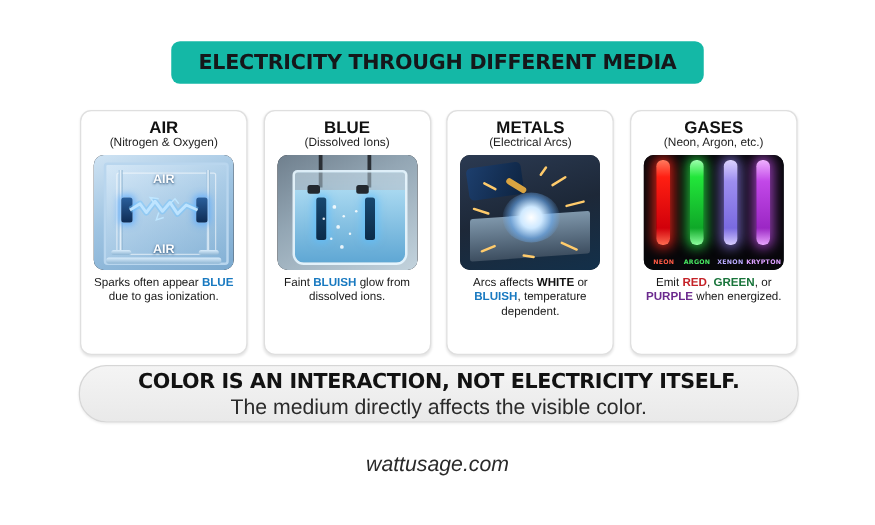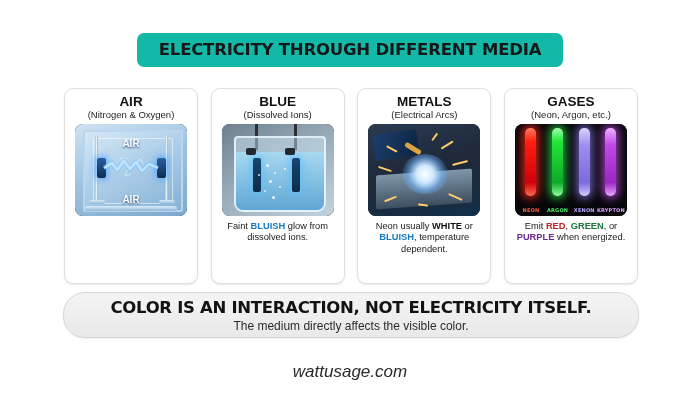--- a/index.html
+++ b/index.html
@@ -100,21 +100,21 @@
   
   .banner{
     position:absolute;left:63px;top:292px;width:574px;height:44px;
     background:linear-gradient(180deg,#f4f4f4,#e9e9e9);
     border:1px solid #d6d6d6;border-radius:22px;
     display:flex;flex-direction:column;align-items:center;justify-content:center;
     box-shadow:0 1px 2px rgba(0,0,0,.08);
   }
   .banner-main{font-size:16.5px;font-weight:bold;color:#121212;letter-spacing:-0.3px;
     font-family:"DejaVu Sans",sans-serif;}
-  .banner-sub{font-size:12px;color:#2b2b2b;margin-top:2px;}
+  .banner-sub{font-size:17px;color:#2b2b2b;margin-top:2px;}
 
   
   .footer{
     position:absolute;left:0;top:362px;width:700px;text-align:center;
     font-size:17px;font-style:italic;color:#2a2a2a;
   }
 </style>
 </head>
 <body>
 
@@ -144,20 +144,23 @@
         <svg class="air-arc" viewBox="0 0 56 22">
           <polyline points="1,11 9,6 14,13 21,4 27,12 33,5 39,14 46,7 55,11" fill="none" stroke="#ffffff" stroke-width="2.4" stroke-linejoin="round"></polyline>
           <polyline points="1,11 9,6 14,13 21,4 27,12 33,5 39,14 46,7 55,11" fill="none" stroke="#6fc4ff" stroke-width="5" stroke-linejoin="round" opacity=".45"></polyline>
           <polyline points="20,5 17,1 24,2" fill="none" stroke="#bfe6ff" stroke-width="1.1"></polyline>
           <polyline points="33,6 37,2 40,6" fill="none" stroke="#bfe6ff" stroke-width="1.1"></polyline>
           <polyline points="24,13 22,19 28,17" fill="none" stroke="#bfe6ff" stroke-width="1.1"></polyline>
         </svg>
         <div class="air-label" style="top:14px;">AIR</div>
         <div class="air-label" style="top:70px;">AIR</div>
       </div>
+      <div class="caption">
+        <span>Sparks often appear </span><span class="kw-blue">BLUE</span><span> due to gas ionization.</span>
+      </div>
     </div>
 
     <div class="card">
       <div class="card-title">BLUE</div>
       <div class="card-sub">(Dissolved Ions)</div>
       <div class="thumb">
         <div class="wat-bg"></div>
         <div class="wat-rod" style="left:33px;top:0px;height:26px;"></div>
         <div class="wat-rod" style="left:72px;top:0px;height:26px;"></div>
         <div class="wat-glass">
@@ -193,21 +196,21 @@
         <div class="spark" style="left:18px;top:24px;width:12px;height:1.5px;transform:rotate(28deg);"></div>
         <div class="spark" style="left:72px;top:20px;width:14px;height:1.5px;transform:rotate(-32deg);"></div>
         <div class="spark" style="left:84px;top:38px;width:16px;height:1.5px;transform:rotate(-14deg);"></div>
         <div class="spark" style="left:10px;top:44px;width:14px;height:1.5px;transform:rotate(18deg);"></div>
         <div class="spark" style="left:16px;top:74px;width:13px;height:1.5px;transform:rotate(-22deg);"></div>
         <div class="spark" style="left:80px;top:72px;width:15px;height:1.5px;transform:rotate(24deg);"></div>
         <div class="spark" style="left:50px;top:80px;width:10px;height:1.5px;transform:rotate(8deg);"></div>
         <div class="spark" style="left:62px;top:12px;width:9px;height:1.5px;transform:rotate(-54deg);"></div>
       </div>
       <div class="caption">
-        <span>Neon usually </span><span class="kw-black">WHITE</span><span> or </span><span class="kw-blue">BLUISH</span><span>, temperature dependent.</span>
+        <span>Arcs affects </span><span class="kw-black">WHITE</span><span> or </span><span class="kw-blue">BLUISH</span><span>, temperature dependent.</span>
       </div>
     </div>
 
     <div class="card">
       <div class="card-title">GASES</div>
       <div class="card-sub">(Neon, Argon, etc.)</div>
       <div class="thumb">
         <div class="gas-bg"></div>
         <div class="tubes">
           <div class="tube-col">

